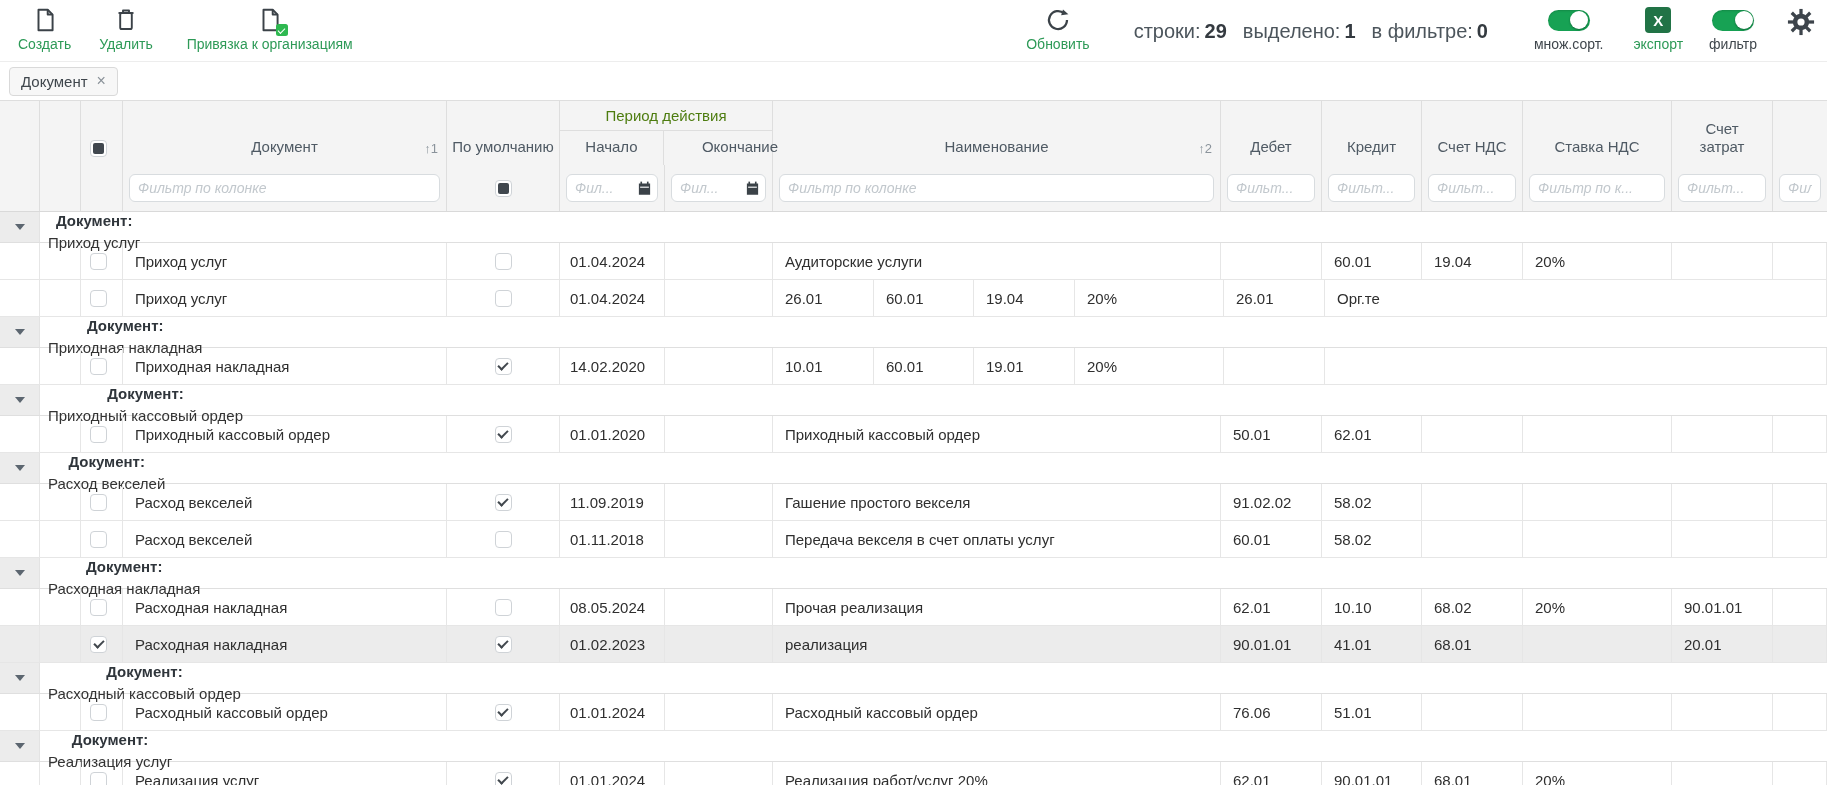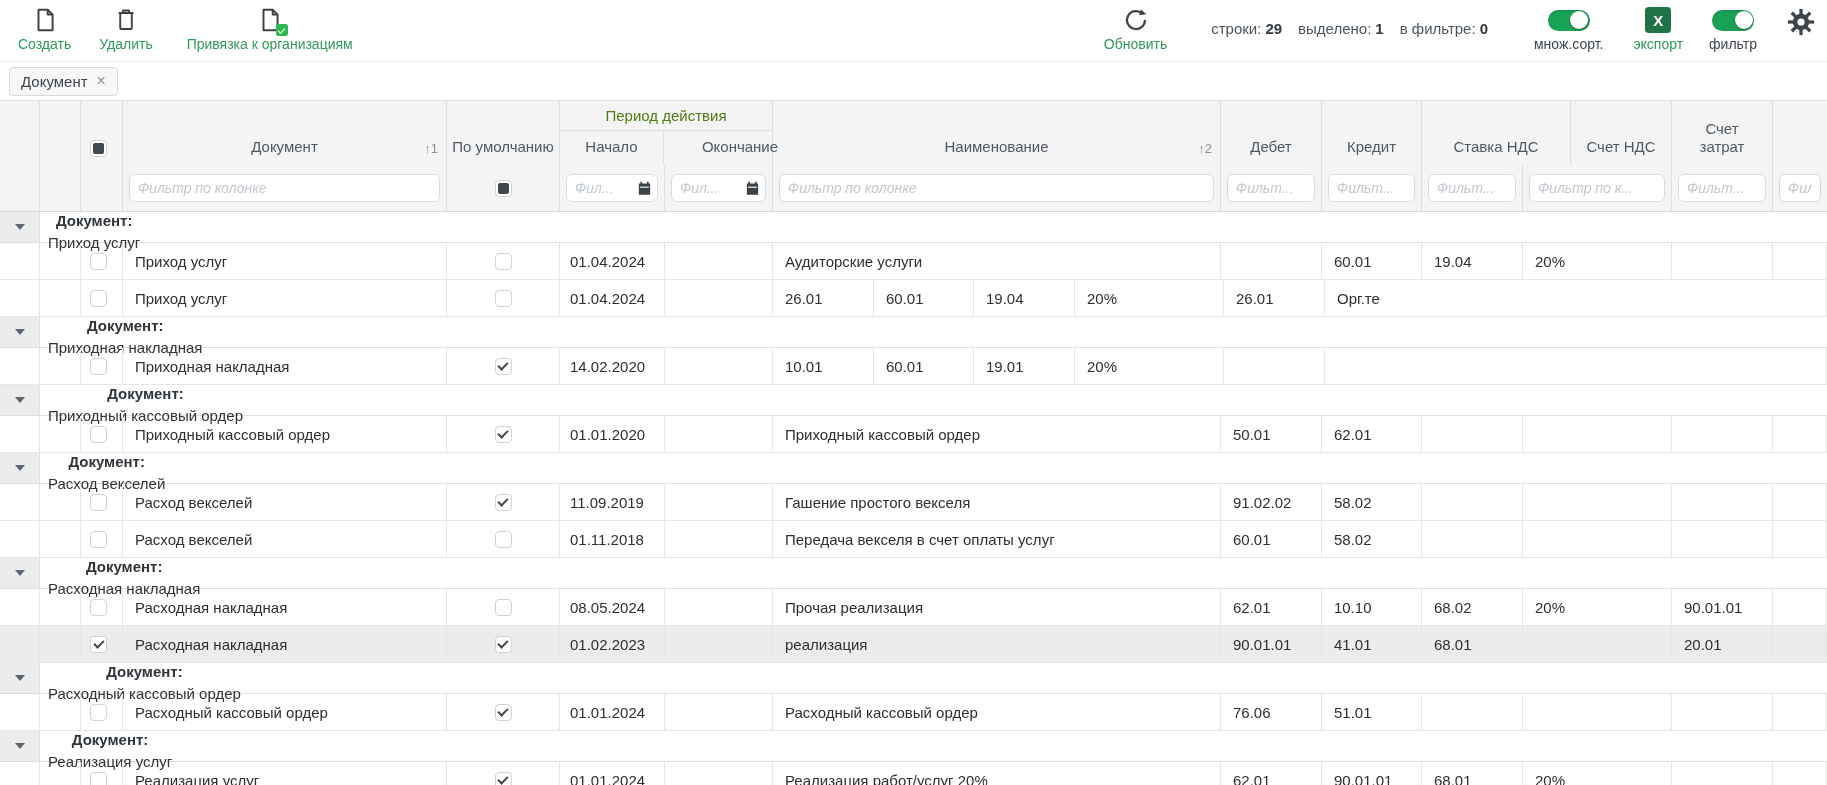--- a/index.html
+++ b/index.html
@@ -8,21 +8,21 @@
 
   
   .toolbar{height:62px;display:flex;align-items:flex-start;padding:6px 12px 0 18px;border-bottom:1px solid #ededed;}
   .tool{display:flex;flex-direction:column;align-items:center;justify-content:flex-start;cursor:pointer;}
   .tool .ticon{height:28px;display:flex;align-items:center;justify-content:center;}
   .tool .tlabel{font-size:14px;color:#2d9a57;margin-top:2px;white-space:nowrap;}
   .tool .tlabel.dark{color:#3f464c;}
   .attach-wrap{position:relative;}
   .attach-badge{position:absolute;right:-5px;bottom:-2px;width:12px;height:12px;background:#2eb850;border-radius:2.5px;display:flex;align-items:center;justify-content:center;}
   .attach-badge::after{content:"";width:6px;height:3px;border-left:1.6px solid #fff;border-bottom:1.6px solid #fff;transform:rotate(-45deg);margin-top:-1px;}
-  .counters{display:flex;align-items:center;gap:16px;font-size:15px;color:#4c555c;margin-top:14px;white-space:nowrap;}
+  .counters{display:flex;align-items:center;gap:16px;font-size:20px;color:#4c555c;margin-top:14px;white-space:nowrap;}
   .counters b{color:#343a40;margin-left:4px;}
   .toggle{width:42px;height:21px;border-radius:11px;background:#17a254;position:relative;box-shadow:inset 0 1px 2px rgba(0,0,0,.15);}
   .toggle .knob{position:absolute;top:1.5px;right:1.5px;width:18px;height:18px;border-radius:50%;background:#fff;box-shadow:0 1px 2px rgba(0,0,0,.35);}
   .xls{width:26px;height:26px;border-radius:4px;background:#217346;color:#fff;font-weight:bold;font-size:15px;display:flex;align-items:center;justify-content:center;}
   .spacer{flex:1;}
 
   
   .tabstrip{height:38px;display:flex;align-items:center;padding-left:9px;}
   .tab{display:flex;align-items:center;gap:9px;border:1px solid #d9d9d9;border-radius:4px;background:#f7f7f7;padding:5px 11px;font-size:15px;color:#3f464c;cursor:pointer;}
   .tab .close{color:#8a9299;font-size:16px;line-height:1;}
@@ -212,25 +212,25 @@
       <div class="hcell c-name">
         <span>Наименование</span>
         <span class="sort">↑2</span>
       </div>
       <div class="hcell c-deb">
           <span>Дебет</span>
         </div>
       <div class="hcell c-cred">
           <span>Кредит</span>
         </div>
+      <div class="hcell c-vacc">
+          <span>Счет НДС</span>
+        </div>
       <div class="hcell c-vrate">
           <span>Ставка НДС</span>
-        </div>
-      <div class="hcell c-vacc">
-          <span>Счет НДС</span>
         </div>
       <div class="hcell c-cost">
           <span style="white-space:pre-line">Счет
 затрат</span>
         </div>
       <div class="hcell c-extra"></div>
     </div>
 
     <div class="frow">
       <div class="fcell c-exp"></div>

